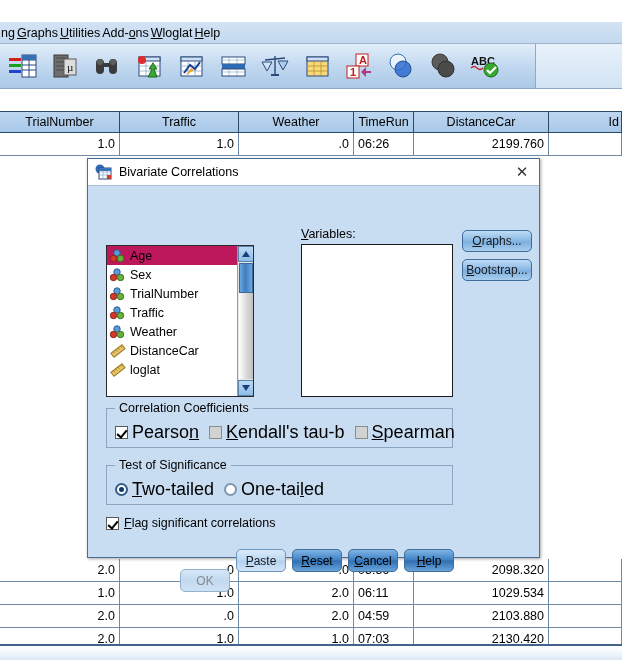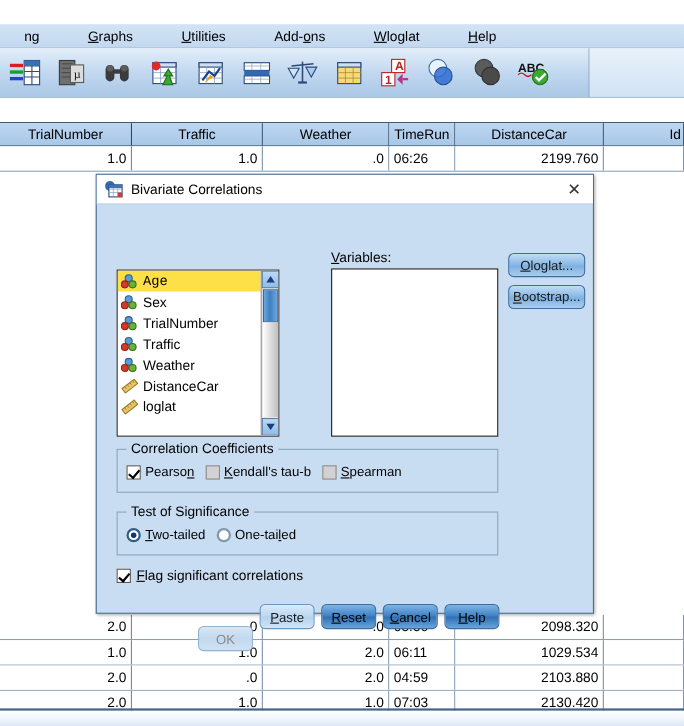--- a/index.html
+++ b/index.html
@@ -23,21 +23,21 @@
   }
   .menubar {
     position: absolute; left: 0; top: 22px; width: 622px; height: 22px;
     background: linear-gradient(180deg,#d3e3f5 0%,#c3d8ef 100%);
     border-bottom: 1px solid #9bb4d0;
     display: flex; align-items: center;
     padding-left: 0px;
   }
   .menuitem {
     font-size: 12.5px; color: #000;
-    padding: 2px 22px;
+    padding: 2px 1px;
     white-space: nowrap;
     line-height: 14px;
   }
   .menuitem u { text-decoration: underline; }
 
   .toolbar {
     position: absolute; left: 0; top: 44px; width: 622px; height: 45px;
     background: linear-gradient(180deg,#dce9f7 0%,#bdd4ec 48%,#a8c6e4 100%);
     border-bottom: 1px solid #8fa9c6;
   }
@@ -133,21 +133,21 @@
     display:flex;
     overflow:hidden;
   }
   .varlist-items { width: 131px; height: 100%; position:relative; }
   .varrow {
     height: 19px; display:flex; align-items:center;
     padding-left: 2px;
     font-size: 12.5px; color: #000;
     white-space: nowrap; overflow:hidden;
   }
-  .varrow.sel { background: #fde047; font-family: Liberation Mono, monospace; }
+  .varrow.sel { background: #be185d; }
   .varicon { width:18px; height:15px; margin-right:3px; display:flex; align-items:center; justify-content:center; flex:none;}
   .vscroll {
     width: 16px; height: 100%;
     background: #e6e6e6;
     border-left: 1px solid #9a9a9a;
     position:relative;
   }
   .vs-arrow {
     position:absolute; left:0; width:16px; height:16px;
     background: linear-gradient(180deg,#bcd9f5 0%,#8fbde8 100%);
@@ -212,21 +212,21 @@
   .grp-legend {
     position:absolute; left: 8px; top: -8px;
     background: #c9ddf2; padding: 0 4px;
     font-size: 12.5px; color:#000;
   }
   .grp-inner {
     position:absolute; left: 8px; top: 13px;
     display:flex; align-items:center; gap: 0px;
   }
   .optitem { display:flex; align-items:center; margin-right: 10px; }
-  .optitem .lbl { font-size:12px; color:#000; margin-left: 4px; white-space:nowrap; }
+  .optitem .lbl { font-size:18px; color:#000; margin-left: 4px; white-space:nowrap; }
   .optitem .lbl u { text-decoration: underline; }
 
   .cbox {
     width: 13px; height: 13px; flex:none;
     border: 1px solid #5a5a5a;
     background: #ffffff;
     position: relative;
   }
   .cbox.off { background: #d2d2d2; border-color:#8d8d8d; }
   .cbox.on::after {
@@ -692,21 +692,21 @@
             <path d="M1 5 l9 0 l0 -4 l7 7 l-7 7 l0 -4 l-9 0 z" fill="#1b2f8f"></path>
           </svg>
         </span>
       </div>
 
       <div class="varlabel"><u>V</u><span>ariables:</span></div>
       <div class="varbox"></div>
 
       <div class="rbtn rbtn-options">
           <u>O</u>
-          <span>loglat...</span>
+          <span>raphs...</span>
         </div>
       <div class="rbtn rbtn-bootstrap">
           <u>B</u>
           <span>ootstrap...</span>
         </div>
 
       <div class="grp grp-cc">
         <div class="grp-legend">Correlation Coefficients</div>
         <div class="grp-inner">
           <div class="optitem">

